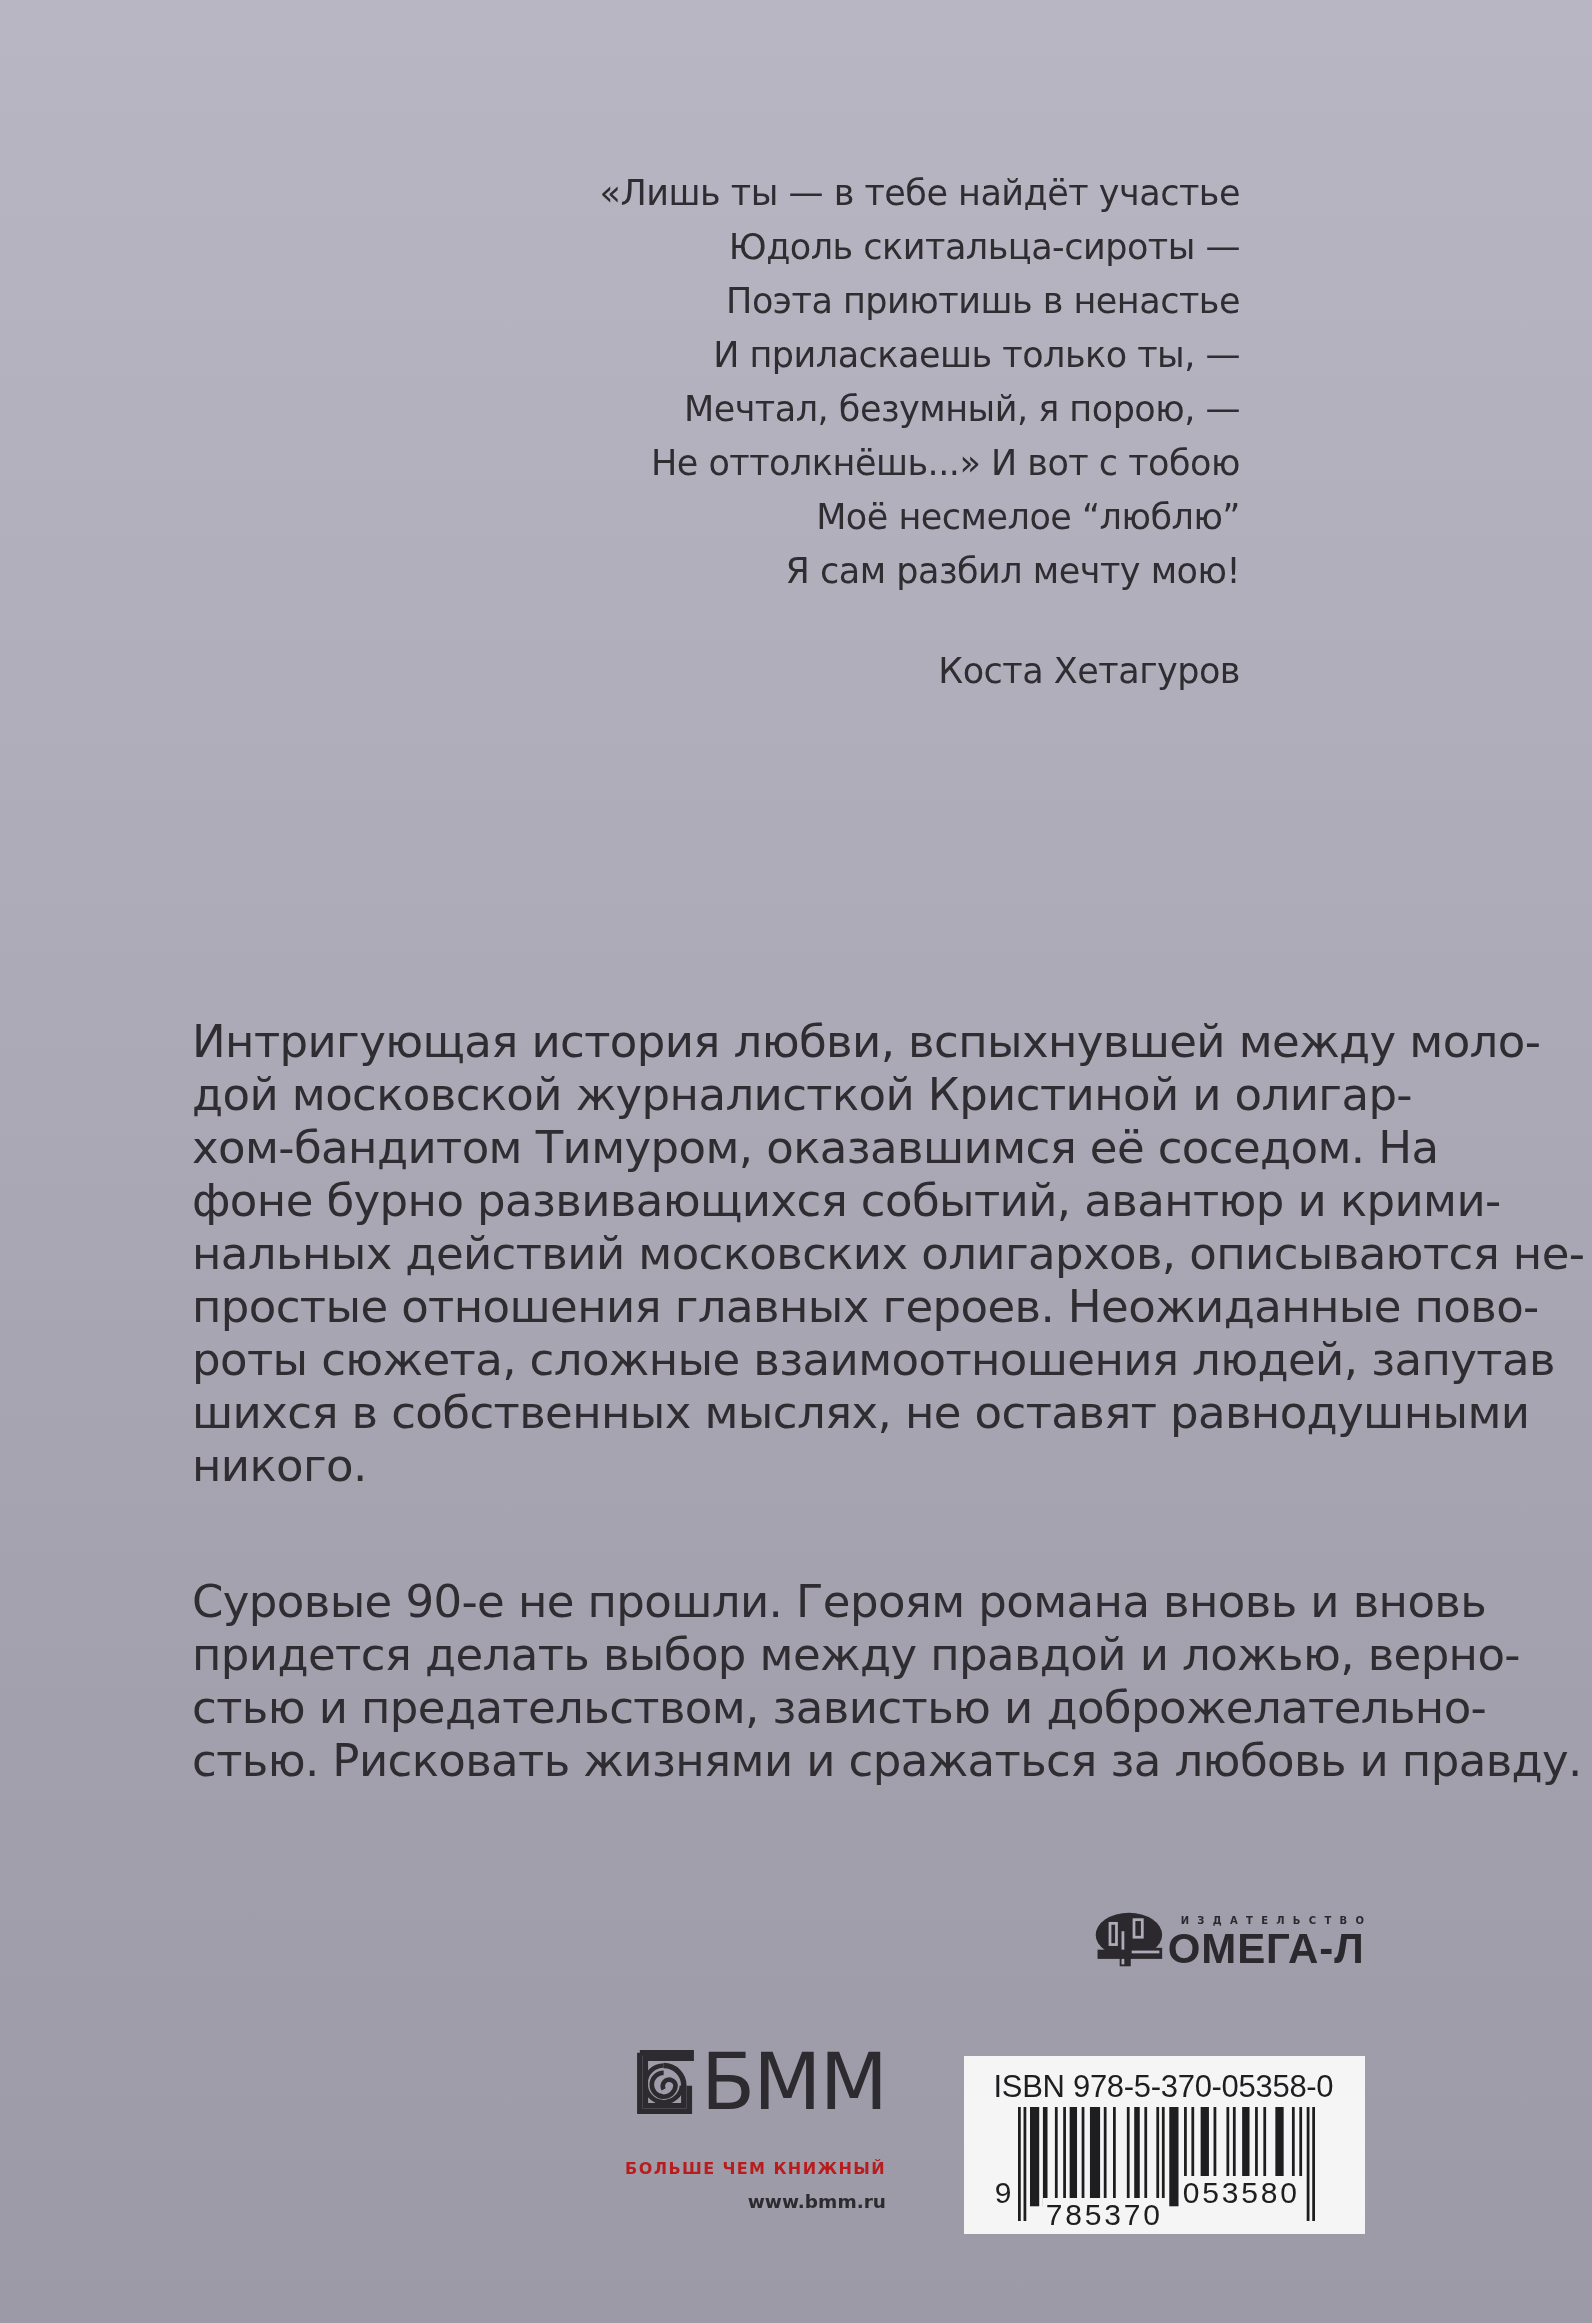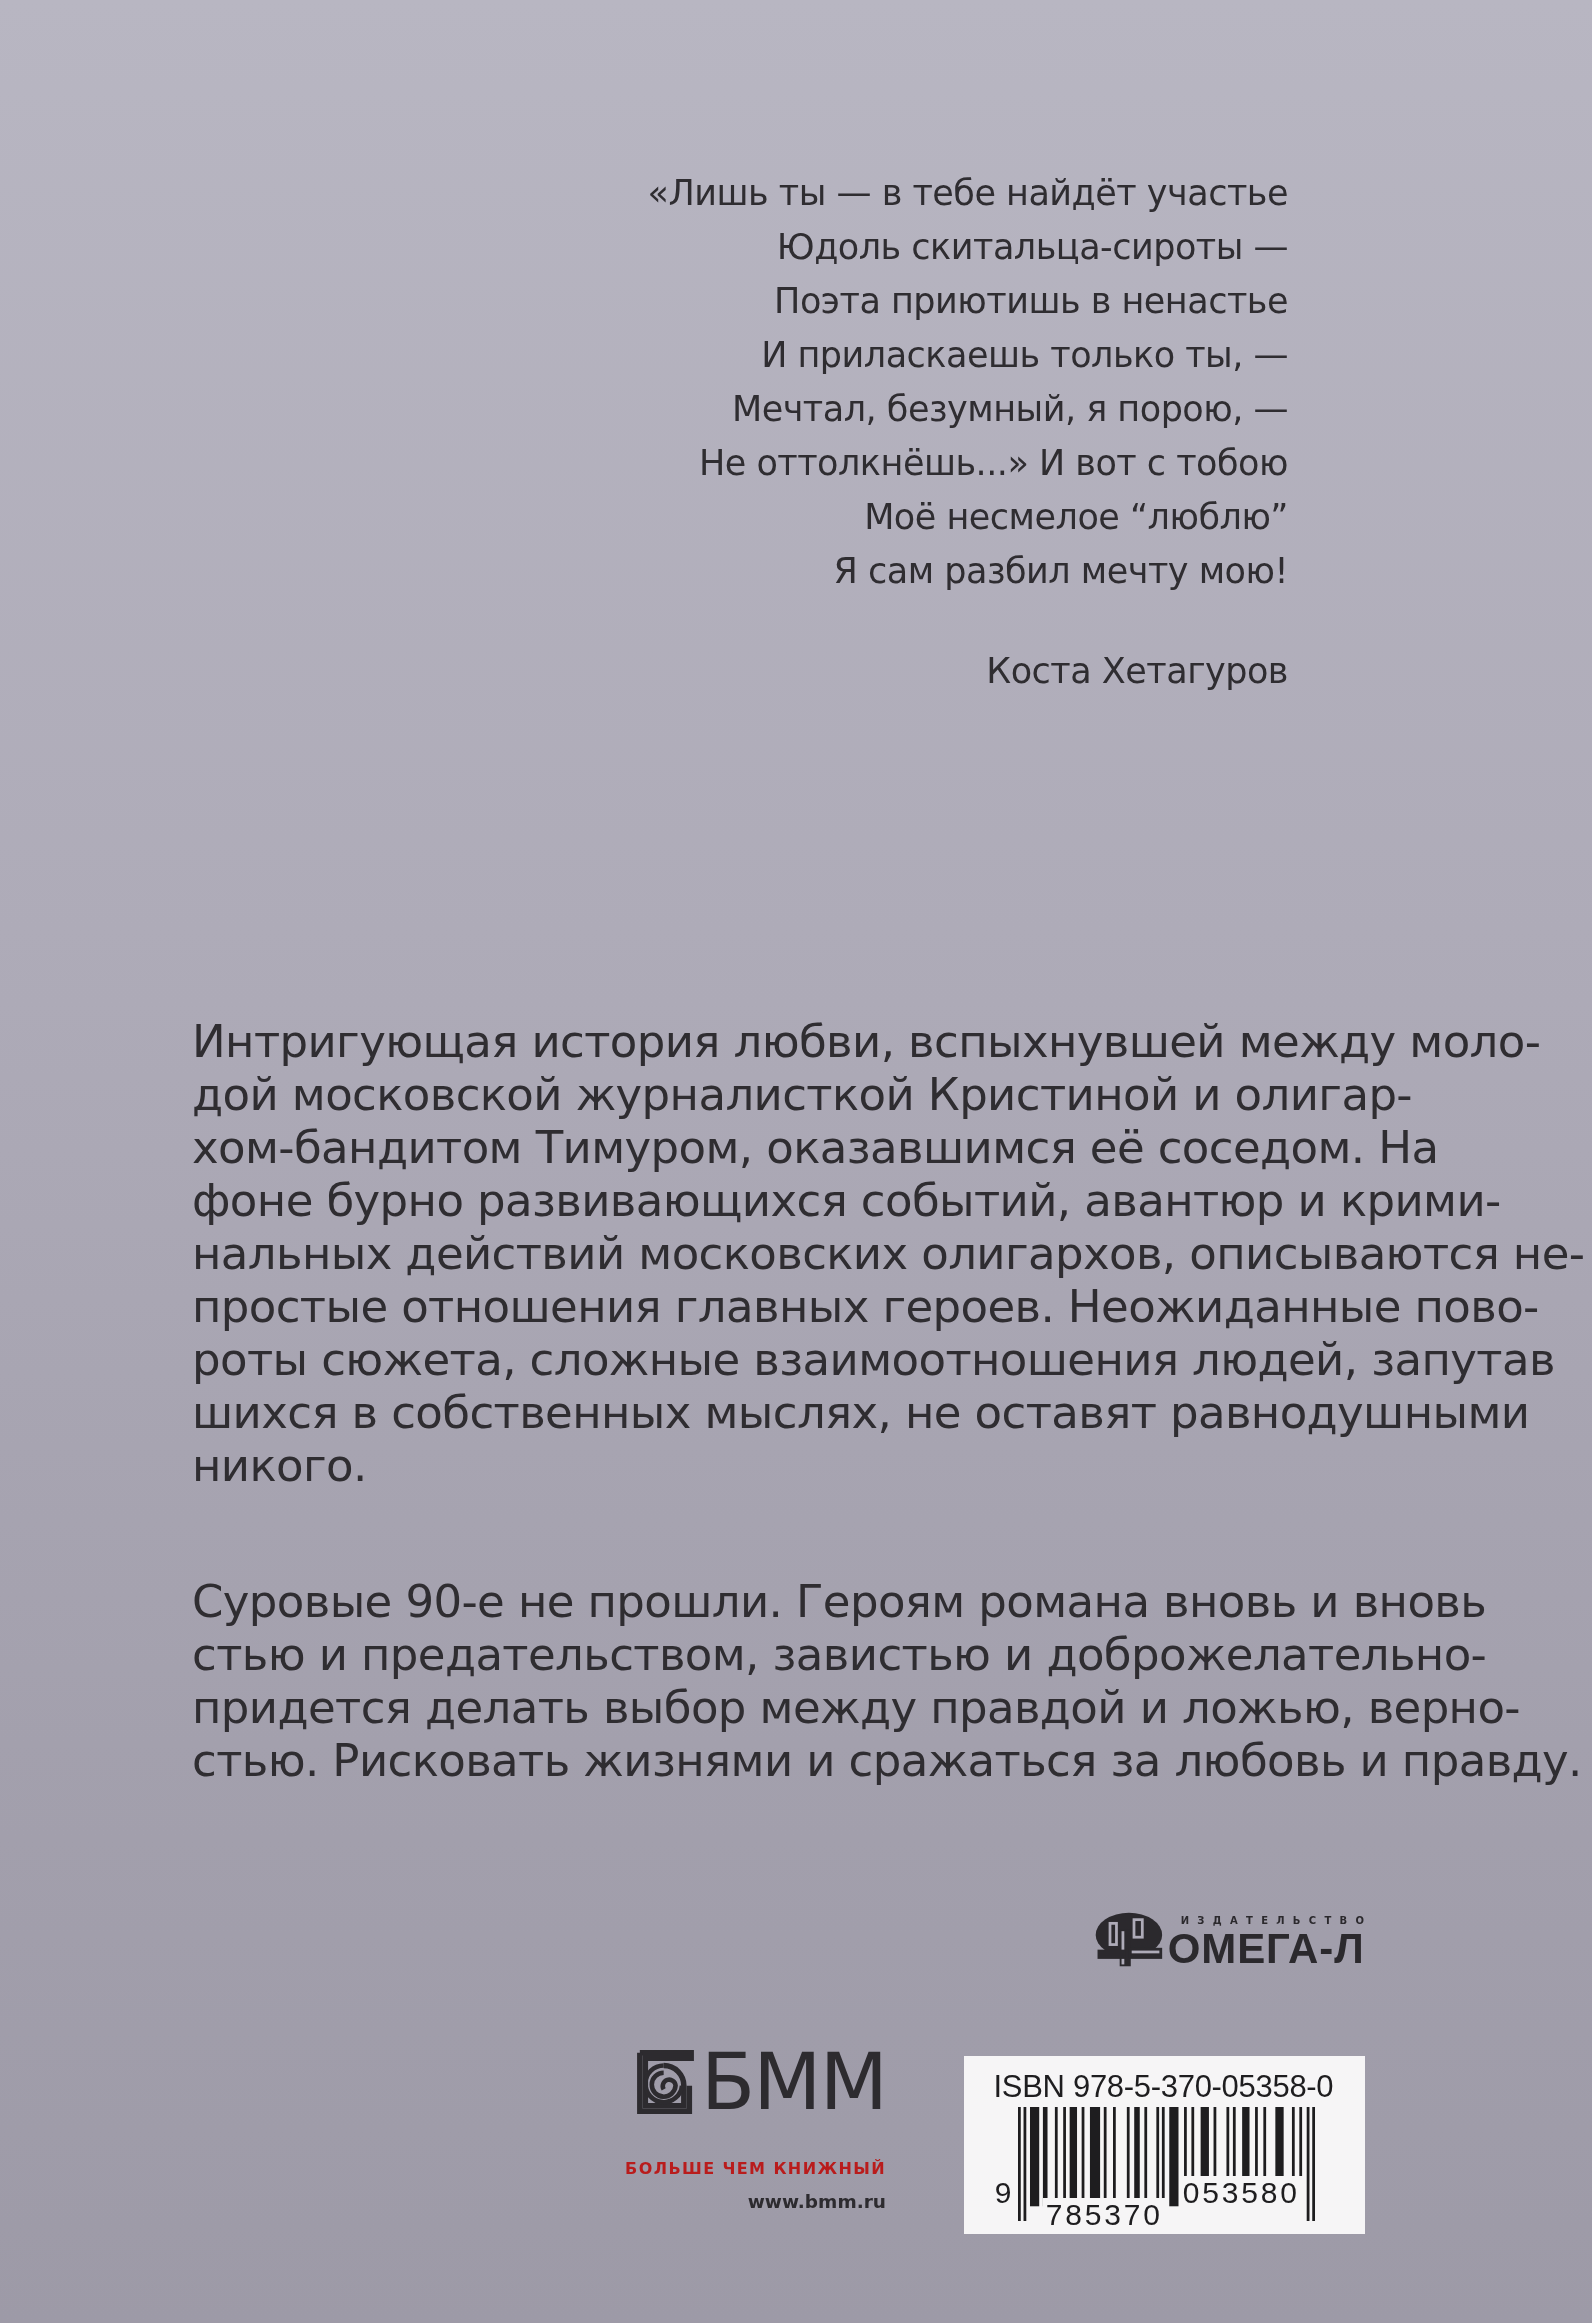--- a/index.html
+++ b/index.html
@@ -11,21 +11,21 @@
       height: 2323px;
       background: linear-gradient(180deg, #b8b6c2 0%, #aeabb8 40%, #a3a0ad 75%, #9d9aa7 100%);
       position: relative;
       overflow: hidden;
       font-family: "DejaVu Sans", sans-serif;
       color: #2e2c30;
     }
     .cover {
       position: absolute;
       left: 0; top: 0;
-      width: 1460px; height: 2323px; padding-left: 48px;
+      width: 1460px; height: 2323px;
     }
     
     .epigraph {
       position: absolute;
       right: 220px;
       top: 166px;
       text-align: right;
       font-family: "DejaVu Sans", sans-serif;
       font-size: 35px;
       line-height: 54px;
@@ -205,22 +205,22 @@
     <span class="line">фоне бурно развивающихся событий, авантюр и крими-</span>
     <span class="line">нальных действий московских олигархов, описываются не-</span>
     <span class="line">простые отношения главных героев. Неожиданные пово-</span>
     <span class="line">роты сюжета, сложные взаимоотношения людей, запутав</span>
     <span class="line">шихся в собственных мыслях, не оставят равнодушными</span>
     <span class="line last">никого.</span>
   </div>
 
   <div class="description desc-2">
     <span class="line">Суровые 90-е не прошли. Героям романа вновь и вновь</span>
+    <span class="line">придется делать выбор между правдой и ложью, верно-</span>
     <span class="line">стью и предательством, завистью и доброжелательно-</span>
-    <span class="line">придется делать выбор между правдой и ложью, верно-</span>
     <span class="line">стью. Рисковать жизнями и сражаться за любовь и правду.</span>
   </div>
 
   <div class="omega-logo">
     <svg class="omega-mark" viewBox="0 0 78 66">
       <ellipse cx="40" cy="28" rx="36" ry="24" fill="#2b292d"></ellipse>
       <rect x="18" y="14" width="10" height="26" fill="#aeabb8"></rect>
       <rect x="21" y="17" width="4" height="20" fill="#2b292d"></rect>
       <rect x="44" y="10" width="12" height="22" fill="#aeabb8"></rect>
       <rect x="47" y="13" width="6" height="16" fill="#2b292d"></rect>

